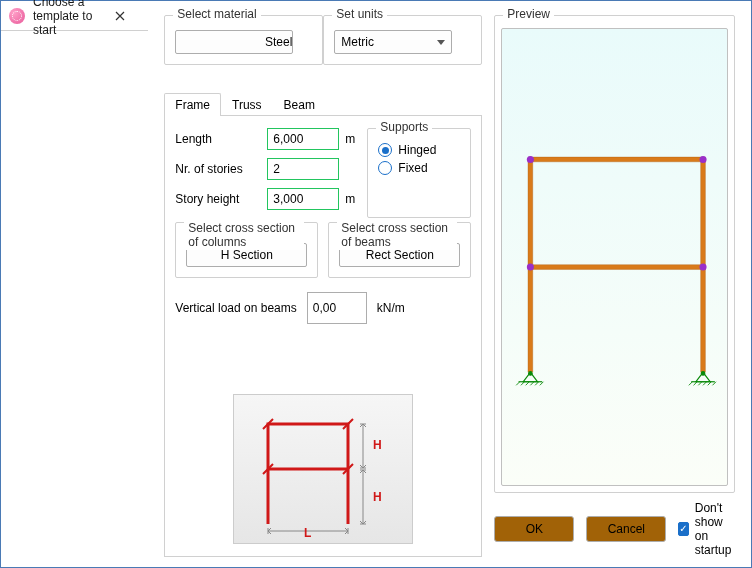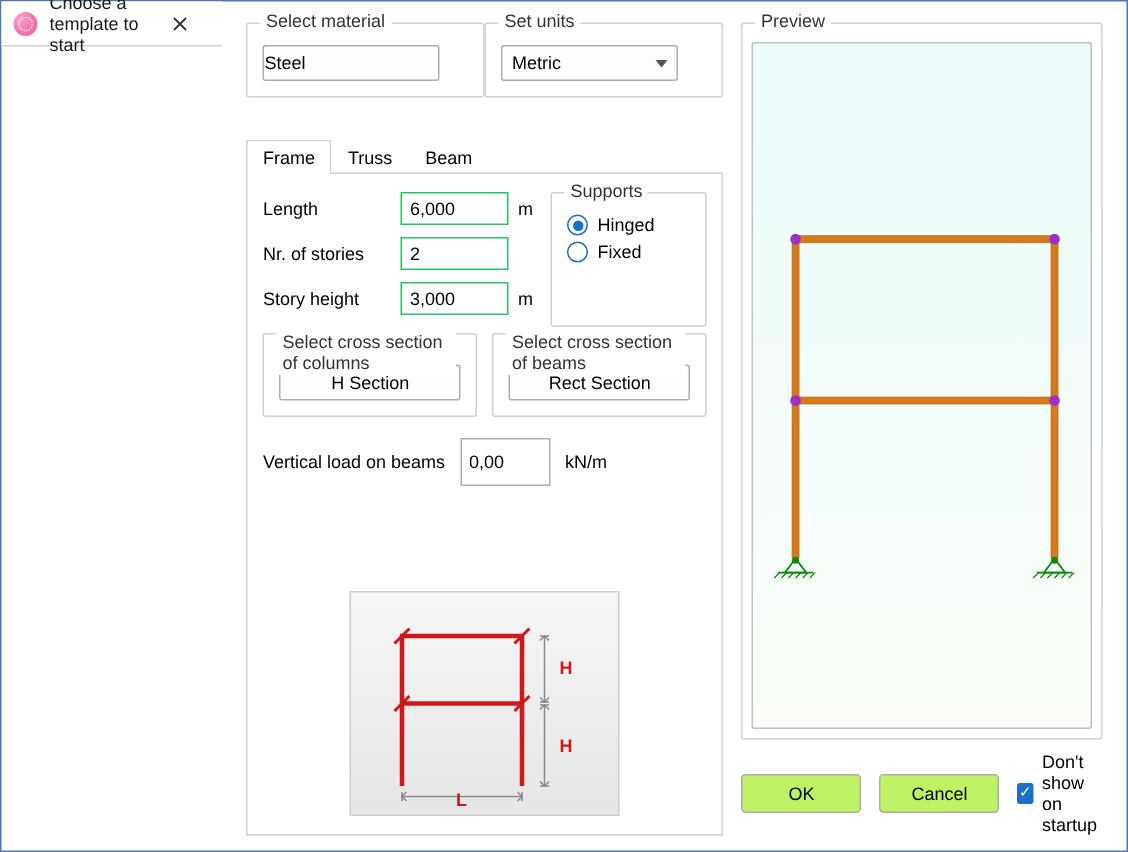--- a/index.html
+++ b/index.html
@@ -14,21 +14,21 @@
   .main { flex: 1; display: flex; gap: 12px; }
   .left { width: 318px; display: flex; flex-direction: column; }
   .right { flex: 1; display: flex; flex-direction: column; justify-content: flex-end; }
 
   .fieldset { border: 1px solid #d0d0d0; border-radius: 2px; padding: 8px 10px 10px 10px; margin: 0; position: relative; }
   .fieldset > .legend { position: absolute; top: -9px; left: 8px; background: #fff; padding: 0 4px; color: #333; }
 
   .toprow { display: flex; margin-bottom: 24px; }
   .toprow .fieldset { flex: 1; }
 
-  .small-btn { width: 118px; height: 24px; background: #fdfdfd; border: 1px solid #adadad; border-radius: 2px; text-align: left; line-height: 22px; cursor: pointer; margin-top: 6px; }
+  .small-btn { width: 118px; height: 24px; background: #fdfdfd; border: 1px solid #adadad; border-radius: 2px; text-align: right; line-height: 22px; cursor: pointer; margin-top: 6px; }
   .select { width: 118px; height: 24px; background: #fdfdfd; border: 1px solid #adadad; border-radius: 2px; padding: 0 6px; display: flex; align-items: center; justify-content: space-between; cursor: pointer; margin-top: 6px; }
   .chev { width: 0; height: 0; border-left: 4px solid transparent; border-right: 4px solid transparent; border-top: 5px solid #555; }
 
   .tabs { display: flex; border-bottom: 1px solid #d0d0d0; margin-top: 4px; }
   .tab { padding: 4px 10px; border: 1px solid transparent; border-bottom: none; cursor: pointer; margin-bottom: -1px; }
   .tab.active { border-color: #d0d0d0; background: #fff; border-radius: 2px 2px 0 0; }
 
   .tabbody { border: 1px solid #d0d0d0; border-top: none; padding: 12px 10px; flex: 1; display: flex; flex-direction: column; }
   .formrow { display: flex; align-items: center; margin-bottom: 8px; gap: 6px; }
   .formrow .lbl { width: 86px; }
@@ -44,21 +44,21 @@
   .cs-row .fieldset { flex: 1; padding-top: 20px; }
   .cs-row .legend { white-space: normal; width: 120px; line-height: 1.2; top: -2px; }
   .cs-btn { width: 100%; height: 24px; background: #fdfdfd; border: 1px solid #adadad; border-radius: 2px; text-align: center; line-height: 22px; cursor: pointer; }
 
   .vload { display: flex; align-items: center; gap: 10px; margin-top: 14px; }
   .vload input { width: 60px; height: 32px; border: 1px solid #adadad; padding: 0 5px; }
 
   .diagram { margin-top: auto; align-self: center; width: 180px; height: 150px; background: linear-gradient(180deg, #f6f6f6, #e6e6e6); border: 1px solid #ccc; display: flex; align-items: center; justify-content: center; }
 
   .footer { display: flex; align-items: center; justify-content: flex-end; gap: 12px; padding: 8px 0 0 0; }
-  .btn { min-width: 80px; height: 26px; background: #bef264; border: 1px solid #adadad; border-radius: 3px; cursor: pointer; text-align: center; line-height: 24px; padding: 0 14px; }
+  .btn { min-width: 80px; height: 26px; background: #a16207; border: 1px solid #adadad; border-radius: 3px; cursor: pointer; text-align: center; line-height: 24px; padding: 0 14px; }
   .chk { display: flex; align-items: center; gap: 6px; }
   .chkbox { width: 14px; height: 14px; background: #1a6fc9; border: 1px solid #1a6fc9; border-radius: 2px; display: flex; align-items: center; justify-content: center; color: #fff; font-size: 10px; line-height: 1; }
 
   .preview-canvas { flex: 1; border: 1px solid #c0c0c0; background: linear-gradient(180deg, #e9fbfb 0%, #fbfef8 100%); border-radius: 2px; position: relative; margin-top: 6px; }
 
   svg { display: block; }
 </style>
 </head>
 <body>
 

